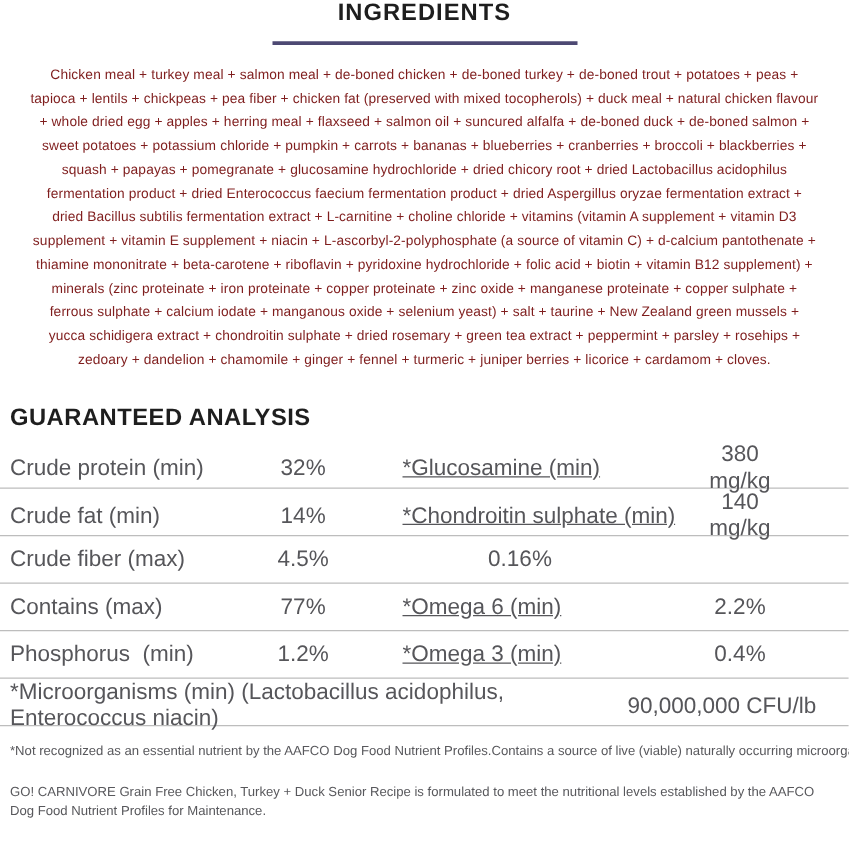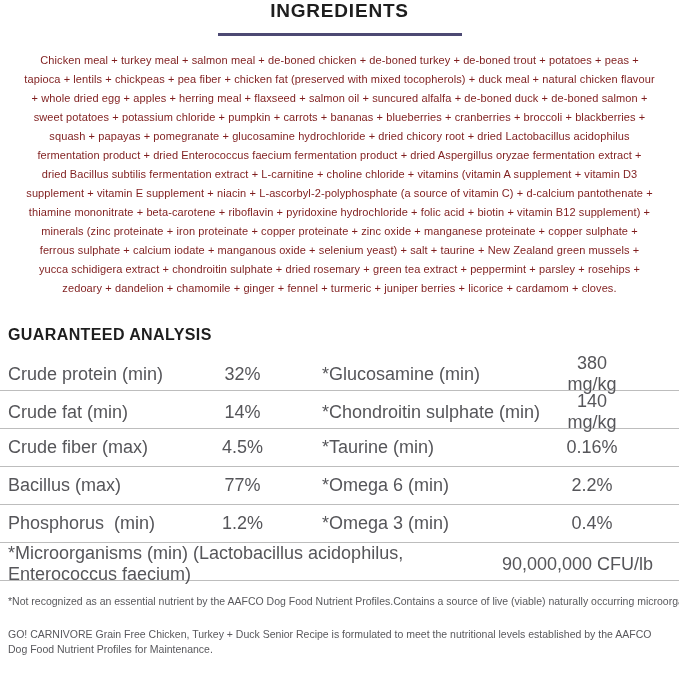--- a/index.html
+++ b/index.html
@@ -29,36 +29,36 @@
   .ingredients-text {
     margin: 15px 24px 0 24px;
     text-align: center;
     font-size: 11px;
     line-height: 19px;
     letter-spacing: 0.1px;
     color: #7f1d1d;
   }
   .analysis-title {
     margin: 27px 0 0 8px;
-    font-size: 16px;
+    font-size: 19px;
     line-height: 19px;
     font-weight: 800;
     letter-spacing: 0.4px;
     color: #1e1e1e;
   }
   .analysis-table { margin-top: 9px; font-size: 18px; color: #56565a; }
   .ga-row {
     display: grid;
     grid-template-columns: 205px 75px 272px 80px 1fr;
     align-items: center;
     height: 38px;
     border-bottom: 1px solid #bdbdbd;
   }
   .ga-label-left  { padding-left: 8px;  white-space: pre-wrap; }
-  .ga-label-right { padding-left: 42px; white-space: pre-wrap; }
+  .ga-label-right { padding-left: 42px; white-space: pre-wrap; text-decoration: underline; }
   .ga-value { text-align: center; }
   .ga-row-full {
     display: grid;
     grid-template-columns: 1fr auto;
     align-items: center;
     height: 38px;
     border-bottom: 1px solid #bdbdbd;
     padding-left: 8px;
     padding-right: 26px;
   }
@@ -102,43 +102,42 @@
     <span class="ga-label-left">Crude fat (min)</span>
     <span class="ga-value">14%</span>
     <span class="ga-label-right">*Chondroitin sulphate (min)</span>
     <span class="ga-value">140 mg/kg</span>
     <span></span>
   </div>
 
   <div class="ga-row">
     <span class="ga-label-left">Crude fiber (max)</span>
     <span class="ga-value">4.5%</span>
-    <span class="ga-label-right">*Taurine (min)</span>
     <span class="ga-value">0.16%</span>
     <span></span>
   </div>
 
   <div class="ga-row">
-    <span class="ga-label-left">Bacillus (max)</span>
+    <span class="ga-label-left">Contains (max)</span>
     <span class="ga-value">77%</span>
     <span class="ga-label-right">*Omega 6 (min)</span>
     <span class="ga-value">2.2%</span>
     <span></span>
   </div>
 
   <div class="ga-row">
     <span class="ga-label-left">Phosphorus  (min)</span>
     <span class="ga-value">1.2%</span>
     <span class="ga-label-right">*Omega 3 (min)</span>
     <span class="ga-value">0.4%</span>
     <span></span>
   </div>
 
   <div class="ga-row-full">
-    <span>*Microorganisms (min) (Lactobacillus acidophilus, Enterococcus faecium)</span>
+    <span>*Microorganisms (min) (Lactobacillus acidophilus, Enterococcus niacin)</span>
     <span>90,000,000 CFU/lb</span>
   </div>
 
 </div>
 
 <p class="footnote-1">*Not recognized as an essential nutrient by the AAFCO Dog Food Nutrient Profiles.Contains a source of live (viable) naturally occurring microorganisms.</p>
 
 <p class="footnote-2">GO! CARNIVORE Grain Free Chicken, Turkey + Duck Senior Recipe is formulated to meet the nutritional levels established by the AAFCO Dog Food Nutrient Profiles for Maintenance.</p>
 
 </body></html>

